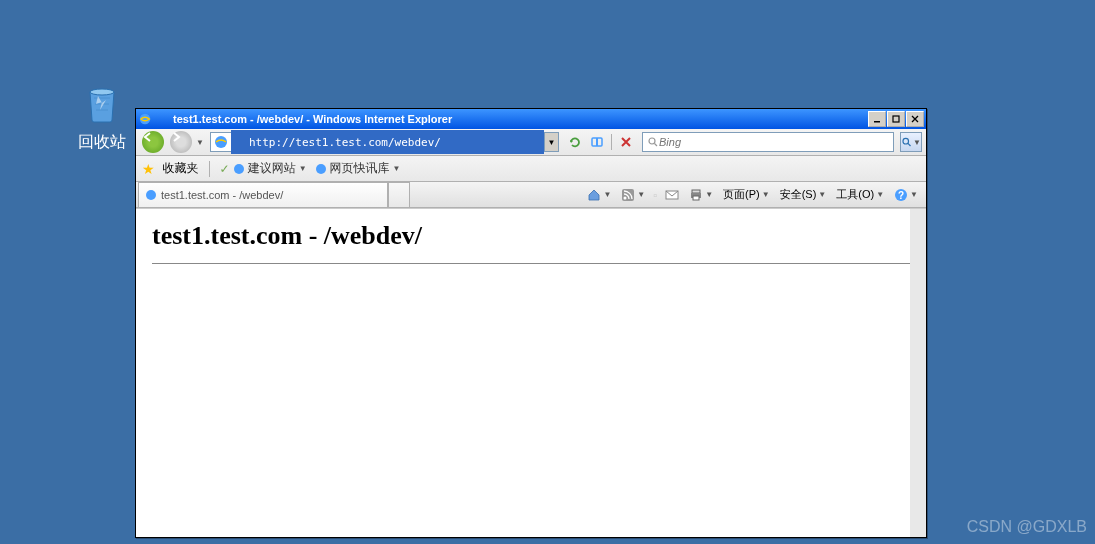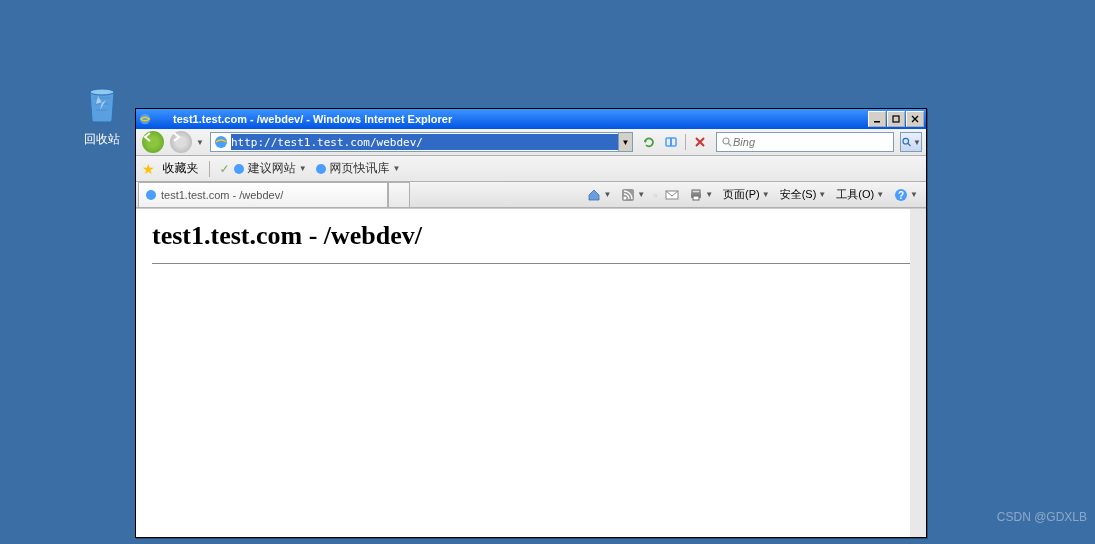--- a/index.html
+++ b/index.html
@@ -11,21 +11,21 @@
       font-size: 12px;
       position: relative;
       overflow: hidden;
     }
     .desktop-icon {
       position: absolute;
       top: 78px;
       left: 78px;
       text-align: center;
       color: white;
-      font-size: 12px;
+      font-size: 16px;
     }
     .recycle-bin-svg {
       width: 48px;
       height: 48px;
       margin: 0 auto 2px;
     }
     .browser-window {
       position: absolute;
       top: 108px;
       left: 135px;
@@ -116,24 +116,24 @@
       height: 16px;
       margin: 0 2px;
       flex-shrink: 0;
     }
     .address-input {
       flex: 1;
       background: #316ac5;
       color: white;
       font-family: monospace;
       font-size: 11px;
-      padding: 1px 0;
+      padding: 1px 18px;
       border: none;
       outline: none;
-      height: 16px;
+      height: 24px;
     }
     .dropdown-arrow {
       width: 14px;
       height: 18px;
       background: #d4d0c8;
       border-left: 1px solid #7f9db9;
       display: flex;
       align-items: center;
       justify-content: center;
       cursor: pointer;
@@ -142,21 +142,21 @@
     .toolbar-icon {
       width: 18px;
       height: 18px;
       display: flex;
       align-items: center;
       justify-content: center;
       cursor: pointer;
       margin: 0 1px;
     }
     .search-bar {
-      width: 178px;
+      width: 252px;
       height: 20px;
       border: 1px solid #7f9db9;
       background: white;
       display: flex;
       align-items: center;
       padding: 0 4px;
       margin-left: 4px;
     }
     .search-input {
       flex: 1;
@@ -272,24 +272,24 @@
     .scrollbar-v {
       position: absolute;
       right: 0;
       top: 0;
       width: 16px;
       height: 100%;
       background: #e8e8e8;
     }
     .watermark {
       position: absolute;
-      bottom: 20px;
+      bottom: 8px;
       right: 8px;
       color: rgba(255,255,255,0.4);
-      font-size: 12px;
+      font-size: 16px;
     }
     .separator {
       width: 1px;
       height: 16px;
       background: #b0b0b0;
       margin: 0 2px;
     }
     .small-caret { font-size: 8px; color: #555; }
   </style>
 </head>

